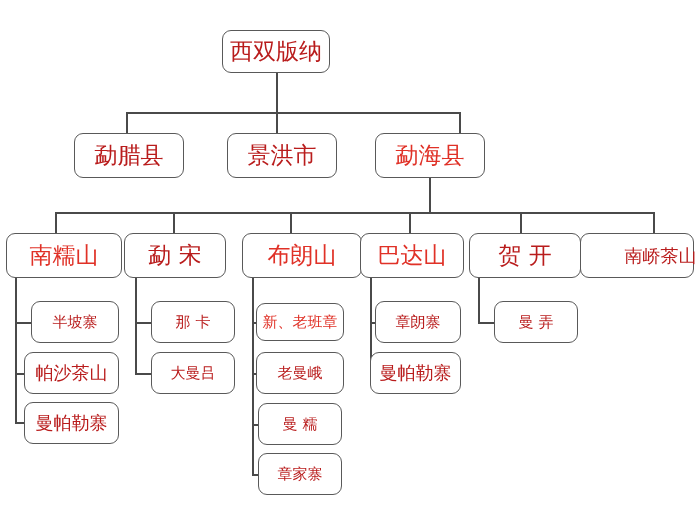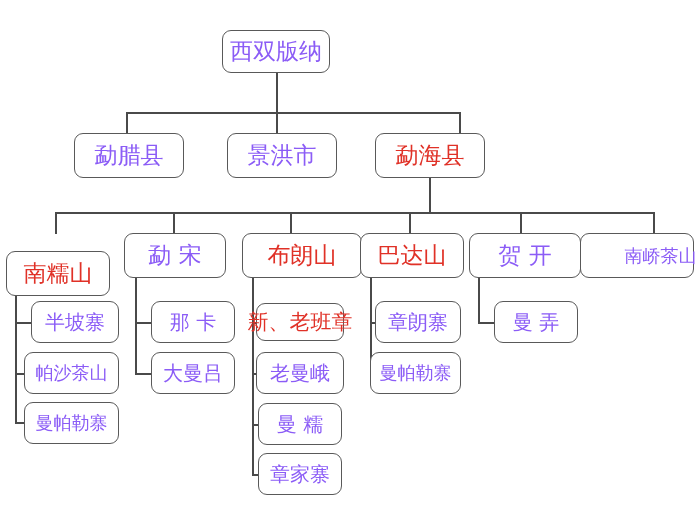--- a/index.html
+++ b/index.html
@@ -13,30 +13,30 @@
 
   .node{
     position:absolute;
     box-sizing:border-box;
     border:1.6px solid #595959;
     border-radius:9px;
     background:#ffffff;
     display:flex;
     align-items:center;
     justify-content:center;
-    color:#8b5cf6;
+    color:#b91c1c;
     font-size:23px;
     line-height:1;
     letter-spacing:0px;
     white-space:nowrap;
     z-index:3;
   }
   .node.red{color:#e03127;}
-  .node.small{font-size:20px;}
-  .node.tiny{font-size:21px;}
+  .node.small{font-size:15px;}
+  .node.tiny{font-size:15px;}
   .node.xsmall{font-size:18px;}
 
   
   .ln{position:absolute;background:#4a4a4a;z-index:1;}
   .lv{width:1.6px;}
   .lh{height:1.6px;}
 </style>
 </head>
 <body>
 
@@ -86,21 +86,21 @@
   <div class="node" style="left:74px;top:133px;width:110px;height:45px;">
     <span>勐腊县</span>
   </div>
   <div class="node" style="left:227px;top:133px;width:110px;height:45px;">
     <span>景洪市</span>
   </div>
   <div class="node red" style="left:375px;top:133px;width:110px;height:45px;">
     <span>勐海县</span>
   </div>
 
-  <div class="node red" style="left:6px;top:251px;width:104px;height:45px;">
+  <div class="node red" style="left:6px;top:233px;width:116px;height:45px;">
     <span>南糯山</span>
   </div>
   <div class="node" style="left:124px;top:233px;width:102px;height:45px;">
     <span>勐 宋</span>
   </div>
   <div class="node red" style="left:242px;top:233px;width:120px;height:45px;text-align:right;">
     <span>布朗山</span>
   </div>
   <div class="node red" style="left:360px;top:233px;width:104px;height:45px;">
     <span>巴达山</span>

